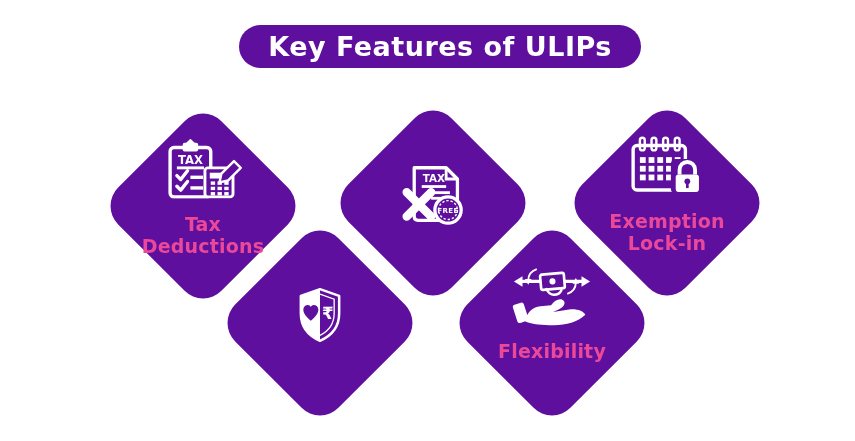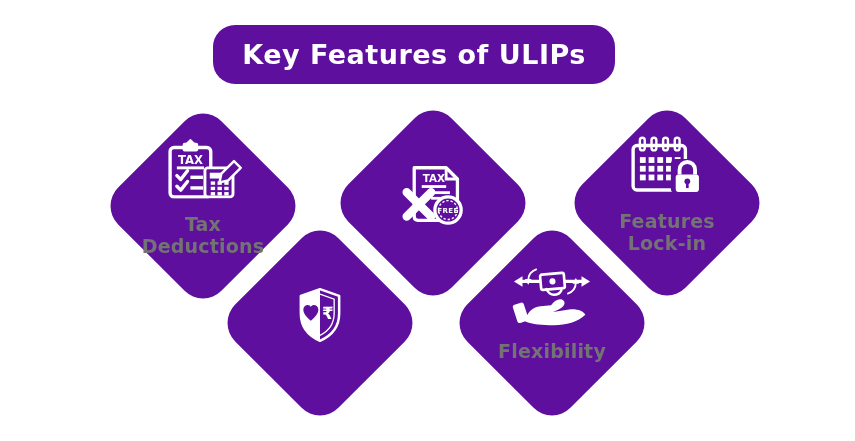--- a/index.html
+++ b/index.html
@@ -11,22 +11,22 @@
     background:#fff;
     font-family:"DejaVu Sans","Liberation Sans",sans-serif;
   }
   .stage{
     position:relative;
     width:855px;height:441px;
     background:var(--white);
     overflow:hidden;
   }
   .title-pill{
-    position:absolute;left:213px;top:25px;
-    width:402px;height:59px;
+    position:absolute;left:239px;top:25px;
+    width:402px;height:43px;
     background:var(--purple);
     border-radius:22px;
     display:flex;align-items:center;justify-content:center;
   }
   .title-pill span{
     color:#fff;font-size:27px;font-weight:800;letter-spacing:.5px;
     white-space:nowrap;
   }
   .feature{position:absolute;width:0;height:0;}
   .diamond{
@@ -37,21 +37,21 @@
     transform:translate(-50%,-50%) rotate(45deg);
   }
   .content{
     position:absolute;left:0;top:0;
     transform:translate(-50%,calc(-50% - 8px));
     width:180px;
     display:flex;flex-direction:column;align-items:center;gap:8px;
     text-align:center;
   }
   .label{
-    color:#737373;font-size:19px;font-weight:700;line-height:1.14;
+    color:#ec4899;font-size:19px;font-weight:700;line-height:1.14;
     letter-spacing:.2px;
     margin-top:7px;
   }
   .row-top .label{max-width:126px;}
   .row-bottom .label{max-width:172px;white-space:nowrap;}
   .f1{left:203px;top:206px;}
   .f2{left:433px;top:203px;}
   .f3{left:667px;top:203px;}
   .f4{left:320px;top:323px;}
   .f5{left:552px;top:323px;}
@@ -137,21 +137,21 @@
         <rect x="12" y="40" width="6" height="6" fill="#fff"></rect>
           <rect x="21" y="40" width="6" height="6" fill="#fff"></rect>
           <rect x="30" y="40" width="6" height="6" fill="#fff"></rect>
           <rect x="39" y="40" width="6" height="6" fill="#fff"></rect>
         <rect x="44" y="24" width="34" height="36" rx="5" fill="#5E0F9E"></rect>
         <path d="M53,40 v-5 a8,8 0 0 1 16,0 v5" fill="none" stroke="#fff" stroke-width="4"></path>
         <rect x="49" y="40" width="24" height="18" rx="3" fill="#fff"></rect>
         <circle cx="61" cy="47" r="3" fill="#5E0F9E"></circle>
         <rect x="59.6" y="48" width="2.8" height="6" fill="#5E0F9E"></rect>
       </svg>
-      <div class="label">Features Lock-in</div>
+      <div class="label">Exemption Lock-in</div>
     </div>
   </section>
 
   <section class="feature f4 row-bottom">
     <div class="diamond"></div>
     <div class="content">
       <svg width="50" height="55" viewBox="0 0 60 66">
         <defs>
           <clipPath id="halfL">
               <rect x="0" y="0" width="30" height="66"></rect>

